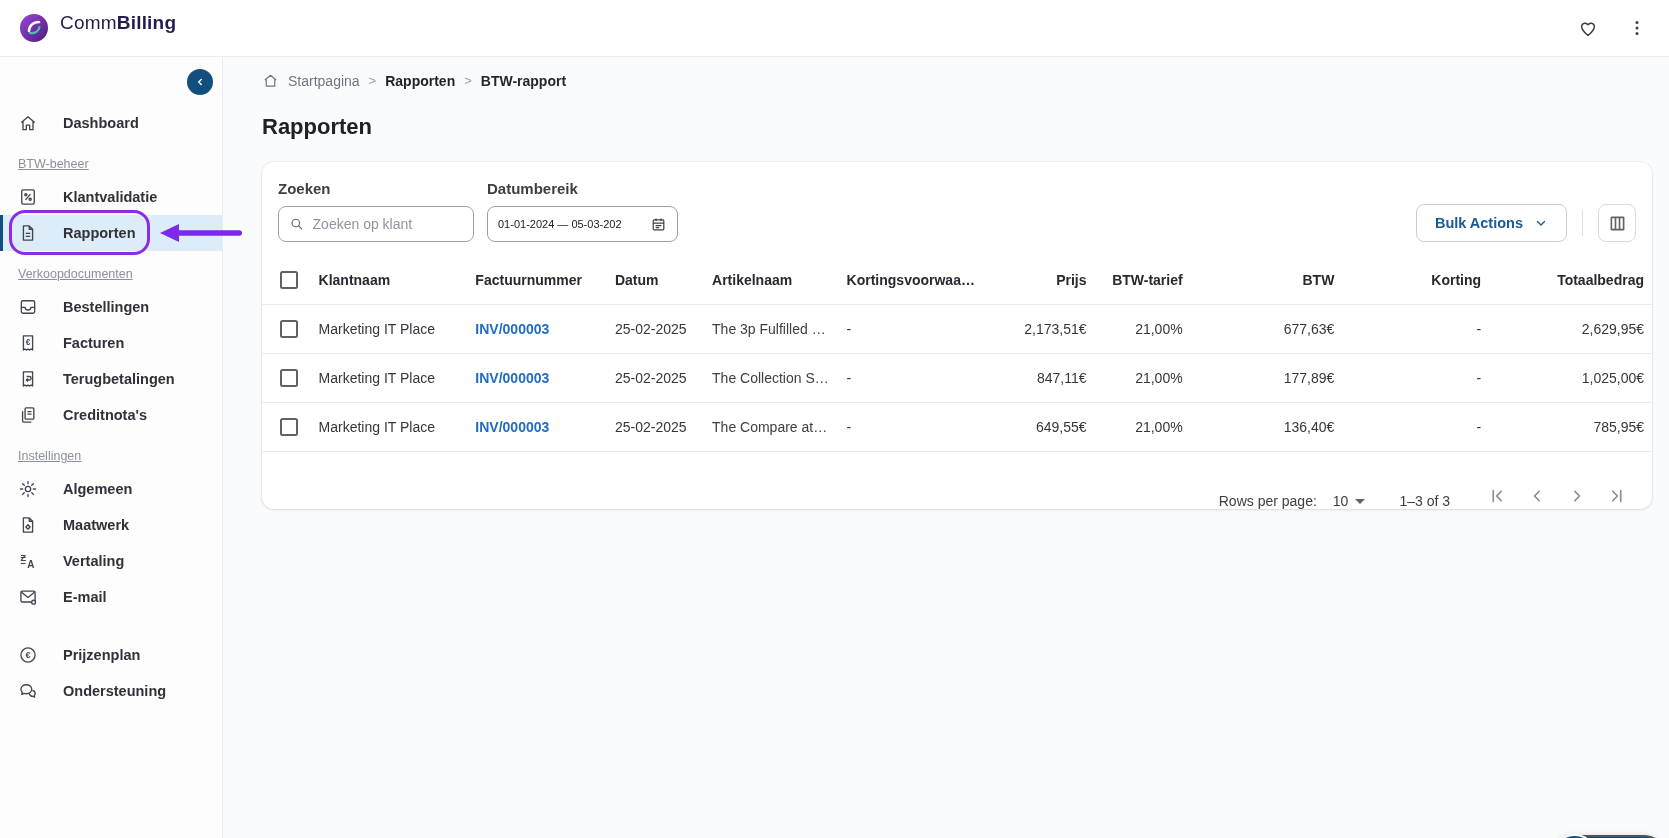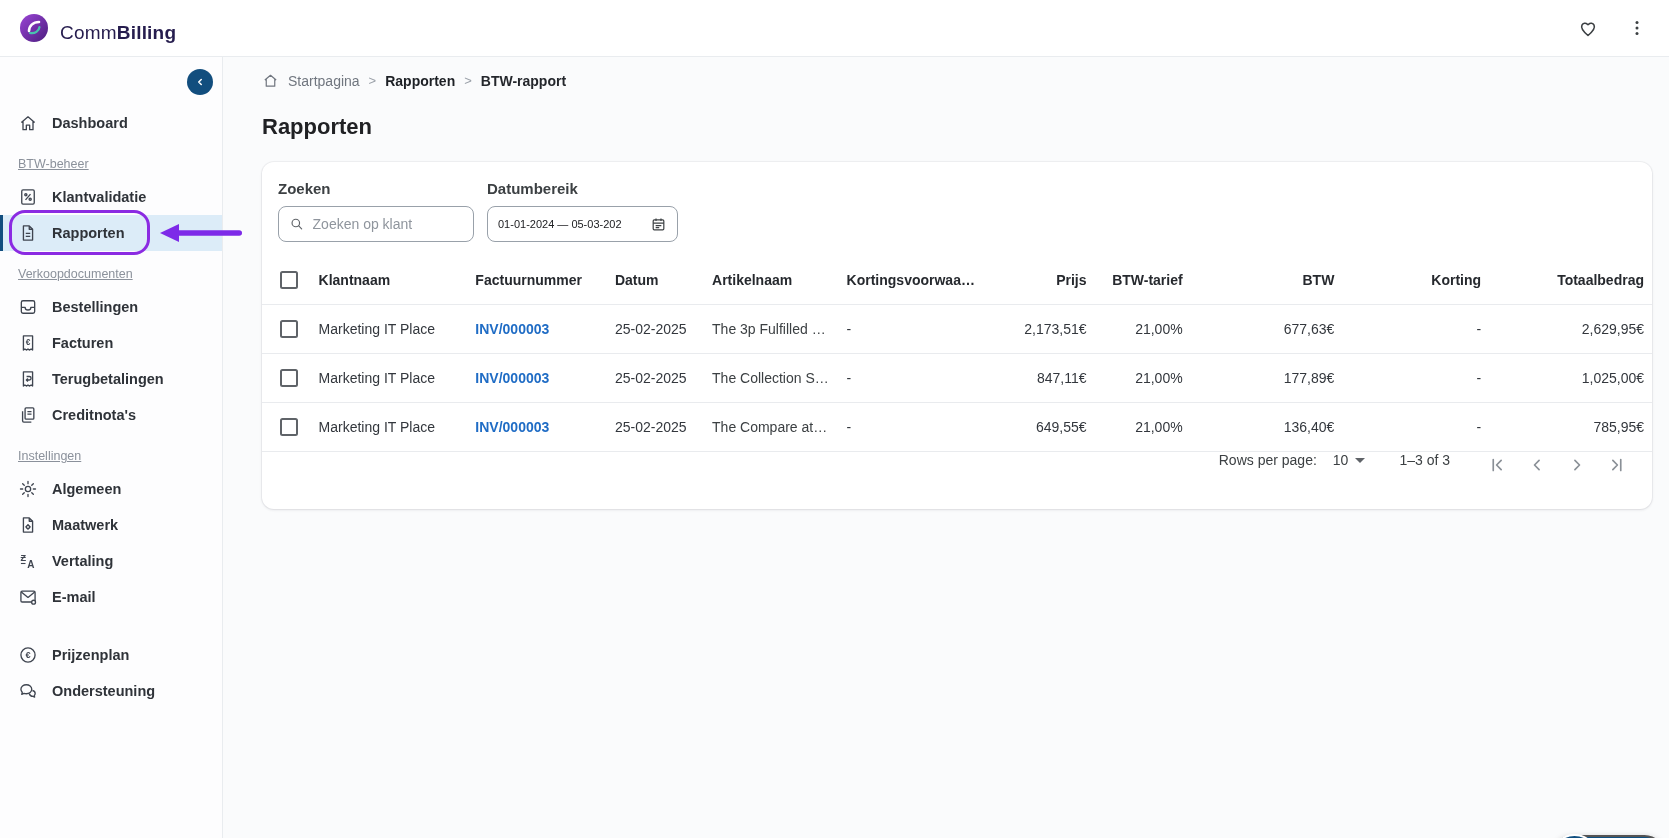--- a/index.html
+++ b/index.html
@@ -3,35 +3,35 @@
 <meta charset="utf-8">
 <style>
   * { margin:0; padding:0; box-sizing:border-box; }
   html,body { width:1669px; height:838px; overflow:hidden; }
   body { font-family:"Liberation Sans", sans-serif; background:#fafbfc; color:#33373d; position:relative; }
   svg { display:block; }
 
   
   .topbar { position:absolute; top:0; left:0; width:1669px; height:57px; background:#fff;
             border-bottom:1px solid #e9ecef; display:flex; align-items:center; padding:0 18px; z-index:30; }
-  .brand { display:flex; align-items:flex-end; gap:10px; }
+  .brand { display:flex; align-items:flex-start; gap:10px; }
   .brand-text { font-size:19px; letter-spacing:.2px; color:#261d4e; }
   .brand-text .pre { font-weight:500; }
   .brand-text .suf { font-weight:800; }
   .topbar-right { margin-left:auto; display:flex; align-items:center; gap:28px; padding-right:4px; }
   .icon-btn { background:none; border:none; cursor:pointer; color:#3c4043; display:grid; place-items:center; }
 
   
   .sidebar { position:absolute; top:57px; left:0; bottom:0; width:223px; background:#fdfdfe;
              border-right:1px solid #e9ecef; z-index:20; }
   .collapse-btn { position:absolute; top:12px; right:9px; width:26px; height:26px; border-radius:50%;
                   background:#124e7e; border:none; color:#fff; display:grid; place-items:center; cursor:pointer; }
   .nav { padding-top:48px; }
   .nav-section-label { padding:0 18px; font-size:12.5px; color:#8b919b; margin:16px 0 8px;text-decoration:underline; }
-  .nav-item { display:flex; align-items:center; gap:14px; height:36px; padding:0 18px;
+  .nav-item { display:flex; align-items:center; gap:25px; height:36px; padding:0 18px;
               font-size:14.5px; font-weight:600; color:#2f3339; cursor:pointer; position:relative; white-space:nowrap; }
   .nav-item .icn { color:#3f4550; flex:0 0 auto; }
   .nav-item.selected { background:#dcecf8; }
   .nav-item.selected::before { content:""; position:absolute; left:0; top:0; bottom:0; width:3px; background:#124e7e; }
   .nav-gap { height:22px; }
   
   .anno-box { position:absolute; left:9px; top:-5px; width:141px; height:45px;
               border:3.5px solid #8b2be2; border-radius:16px; pointer-events:none; z-index:25; }
   .anno-arrow { position:absolute; left:160px; top:7px; width:82px; height:22px; pointer-events:none; z-index:25; }
 
@@ -74,21 +74,21 @@
   col.c-check { width:48px; } col.c-klant { width:155px; } col.c-fact { width:138px; }
   col.c-datum { width:96px; } col.c-art { width:133px; } col.c-kort { width:148px; }
   col.c-prijs { width:105px; } col.c-tarief { width:95px; } col.c-btw { width:150px; }
   col.c-korting { width:145px; } col.c-totaal { width:161px; }
   .cell-check { padding-left:18px; padding-right:0; }
   .checkbox { width:18px; height:18px; border:2px solid #5f6368; border-radius:2.5px; background:#fff; cursor:pointer; }
   .invoice-link { color:#1f6cc5; font-weight:700; text-decoration:none; cursor:pointer; }
   .muted-cell { color:#3c4043; }
 
   
-  .pagination { display:flex; align-items:flex-start; justify-content:flex-end; height:57px; padding-right:22px;
+  .pagination { display:flex; align-items:flex-end; justify-content:flex-end; height:57px; padding-right:22px;
                 font-size:14px; color:#3c4043; }
   .rpp-label { margin-right:16px; }
   .rpp-select { display:flex; align-items:center; gap:7px; cursor:pointer; margin-right:34px; color:#3c4043; }
   .rpp-caret { width:0; height:0; border-left:5px solid transparent; border-right:5px solid transparent; border-top:5px solid #5f6368; }
   .range { margin-right:34px; }
   .pg-btns { display:flex; align-items:center; gap:14px; color:#8a9097; }
   .pg-btn { background:none; border:none; color:#8a9097; cursor:pointer; display:grid; place-items:center; padding:3px; }
 
   
   .help-wrap { position:absolute; left:1552px; top:835px; z-index:40; }
@@ -298,20 +298,35 @@
       </div>
       <div class="date-group">
         <div class="field-label">Datumbereik</div>
         <div class="date-box">
           <span>01-01-2024 — 05-03-202</span>
           <svg width="17" height="17" viewBox="0 0 24 24" fill="none" stroke="#3c4043" stroke-width="1.7">
             <rect x="4.5" y="5.5" width="15" height="14" rx="1.5"></rect>
             <path d="M4.5 10 H19.5 M8.5 3.5 V7 M15.5 3.5 V7 M8 13.5 H16 M8 16.5 H13"></path>
           </svg>
         </div>
+      </div>
+      <div class="filters-right">
+        <button class="bulk-btn">
+          <span>Bulk Actions</span>
+          <svg width="14" height="14" viewBox="0 0 24 24" fill="none" stroke="#175b98" stroke-width="2.4" stroke-linecap="round" stroke-linejoin="round">
+            <path d="M6 9.5 L12 15.5 L18 9.5"></path>
+          </svg>
+        </button>
+        <div class="v-divider"></div>
+        <button class="col-btn">
+          <svg width="21" height="21" viewBox="0 0 24 24" fill="none" stroke="#5f6368" stroke-width="1.9">
+            <rect x="5" y="5" width="14" height="14" rx="0.5"></rect>
+            <path d="M9.7 5 V19 M14.3 5 V19"></path>
+          </svg>
+        </button>
       </div>
     </div>
 
     <table>
       <colgroup>
         <col class="c-check">
           <col class="c-klant">
           <col class="c-fact">
           <col class="c-datum">
           <col class="c-art">

